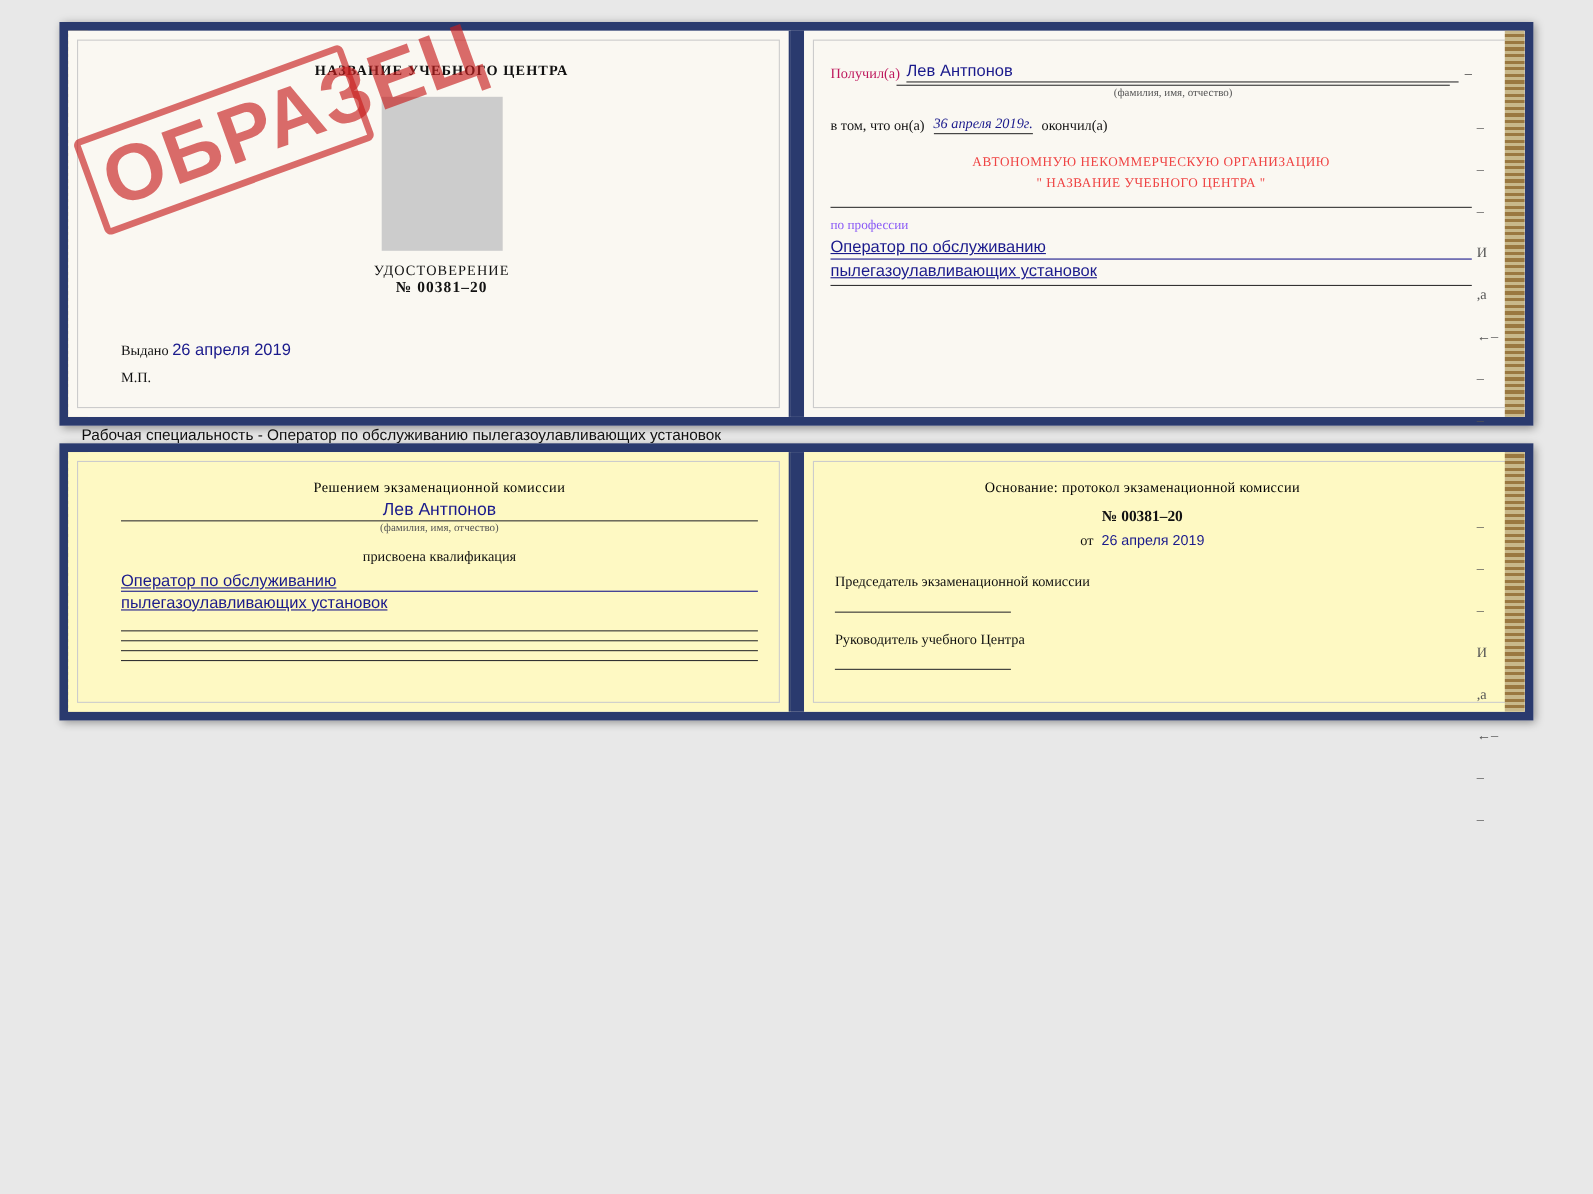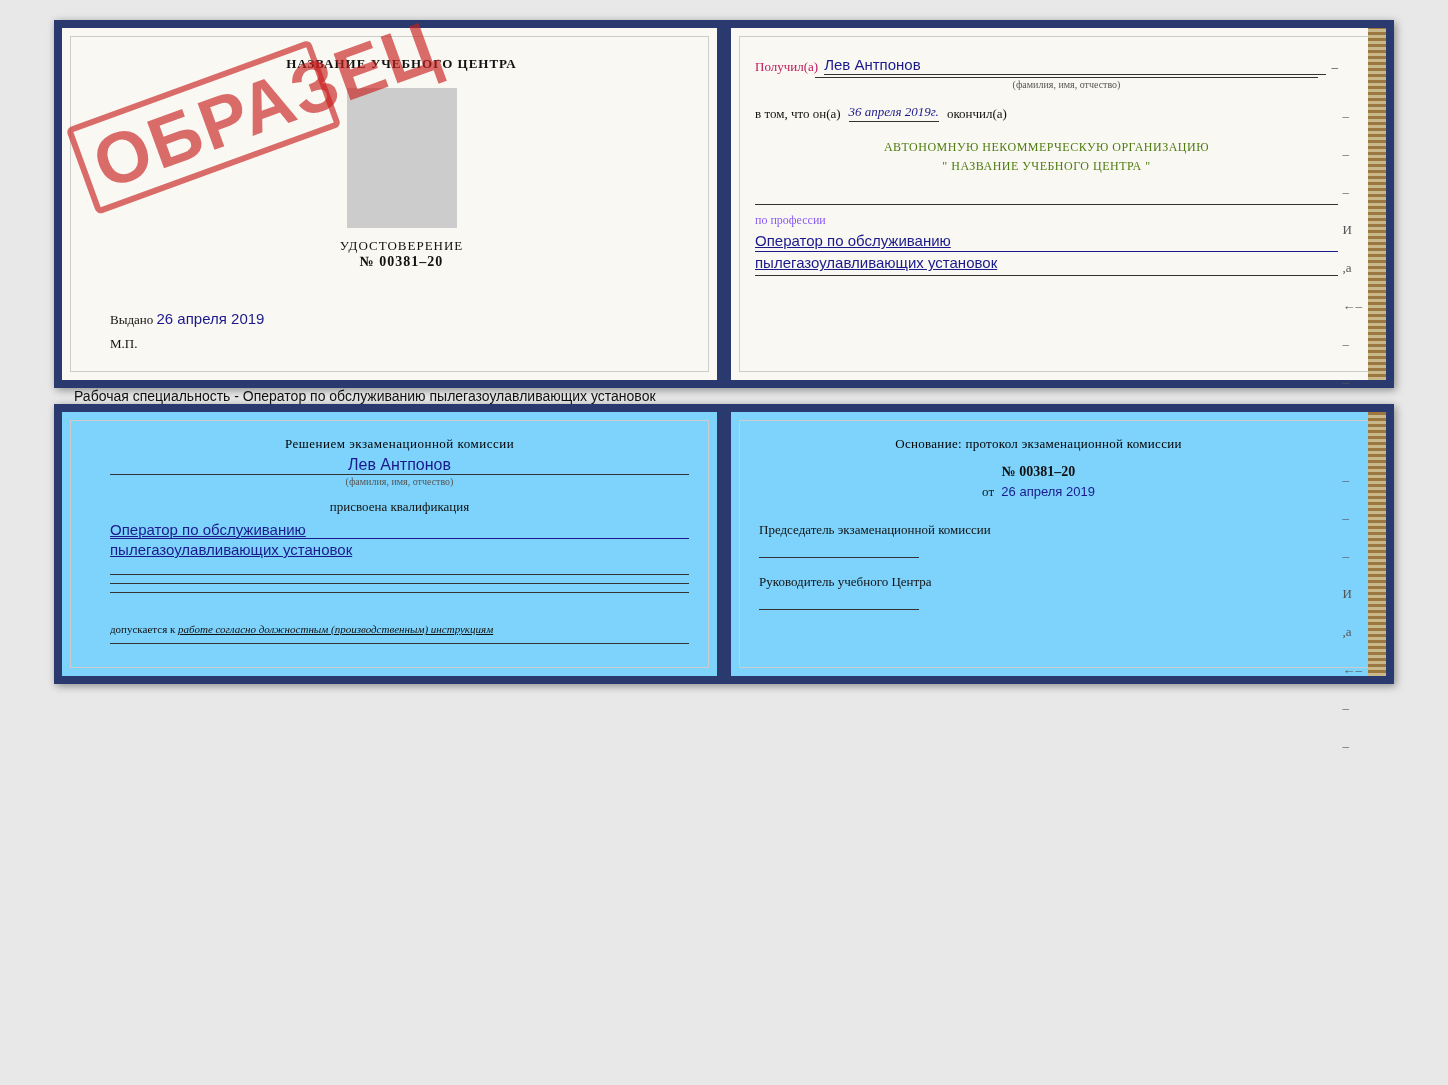--- a/index.html
+++ b/index.html
@@ -195,22 +195,22 @@
       color: #1a1a8c;
       border-bottom: 1px solid #333;
       padding-bottom: 1px;
     }
 
     .org-block {
       text-align: center;
       font-size: 12px;
       letter-spacing: 0.5px;
       line-height: 1.6;
-      color: #4d7c0f;
-      margin-bottom: 28px;
+      color: #ef4444;
+      margin-bottom: 12px;
     }
 
     .po-professii-label {
       font-size: 12px;
       color: #8b5cf6;
       margin-bottom: 4px;
     }
 
     .profession-line {
       font-family: 'Segoe UI', sans-serif;
@@ -260,21 +260,21 @@
       background: #f5f0e8;
       border: 8px solid #2a3a6e;
       position: relative;
       box-shadow: 2px 2px 8px rgba(0,0,0,0.4);
     }
 
     .lower-left, .lower-right {
       flex: 1;
       padding: 24px 28px;
       position: relative;
-      background: #7dd3fc;
+      background: #fef9c3;
     }
 
     .lower-left {
       border-right: 2px solid #2a3a6e;
     }
 
     .lower-left::before, .lower-right::before {
       content: '';
       position: absolute;
       top: 8px; left: 8px; right: 8px; bottom: 8px;
@@ -509,24 +509,20 @@
       <div style="padding-left:20px;">
         <div class="resheniyem-title">Решением экзаменационной комиссии</div>
         <div class="lev-antonov-lower">Лев Антпонов</div>
         <div class="fio-sub-lower">(фамилия, имя, отчество)</div>
         <div class="prisvoena-label">присвоена квалификация</div>
         <div class="qualification-line1">Оператор по обслуживанию</div>
         <div class="qualification-line2">пылегазоулавливающих установок</div>
         <hr class="underline">
         <hr class="underline" style="margin-top:8px;">
         <hr class="underline" style="margin-top:8px;">
-        <div class="dopuskaetsya-line">
-          <span>допускается к</span>
-          <span class="dopuskaetsya-value">работе согласно должностным (производственным) инструкциям</span>
-        </div>
         <hr class="underline" style="margin-top:8px;">
       </div>
     </div>
 
     <div class="lower-spine"></div>
 
     <div class="lower-right">
       <div style="padding-right: 40px;">
         <div class="osnovanie-title">Основание: протокол экзаменационной комиссии</div>
 

